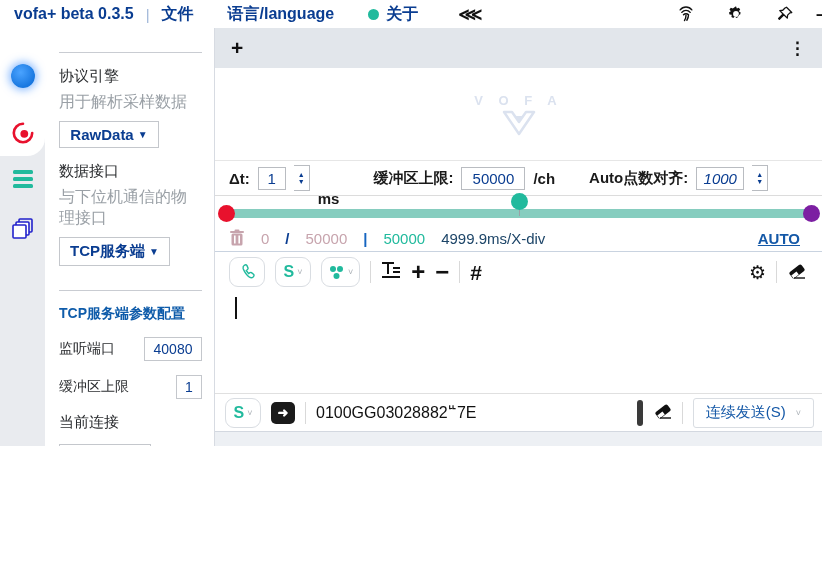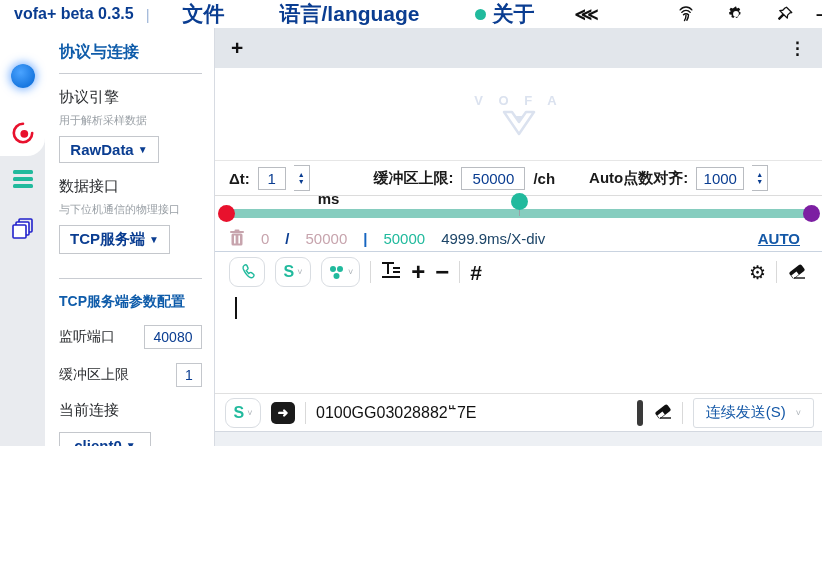--- a/index.html
+++ b/index.html
@@ -3,21 +3,21 @@
 <meta charset="utf-8">
 <style>
   * { margin:0; padding:0; box-sizing:border-box; }
   body { font-family:"Liberation Sans", sans-serif; background:#fff; }
   .window { width:822px; height:446px; position:relative; overflow:hidden; background:#fff; display:flex; flex-direction:column; }
 
   
   .topbar { height:28px; background:#fff; display:flex; align-items:center; padding-left:14px; flex:0 0 auto; position:relative; }
   .topbar .title { color:#0a3d91; font-weight:bold; font-size:16px; }
   .topbar .tsep { color:#9fb6d8; font-size:15px; margin:0 12px; }
-  .menu-item { color:#0a3d91; font-weight:bold; font-size:21px; margin-right:34px; cursor:default; display:flex; align-items:center;margin-left:21px; }
+  .menu-item { color:#0a3d91; font-weight:bold; font-size:16px; margin-right:34px; cursor:default; display:flex; align-items:center; }
   .about-dot { width:11px; height:11px; border-radius:50%; background:#21ba9d; display:inline-block; margin-right:7px; }
   .collapse { color:#111; font-size:17px; font-weight:bold; margin-left:6px; letter-spacing:-2px; }
   .topbar-right { position:absolute; right:0; top:0; height:28px; display:flex; align-items:center; gap:30px; padding-right:28px; }
   .topbar-right svg { display:block; }
   .win-min { position:absolute; right:-4px; top:4px; color:#111; font-size:18px; font-weight:bold; }
 
   
   .app-body { flex:1; display:flex; min-height:0; }
 
   
@@ -26,21 +26,21 @@
   .rail-tab { position:absolute; left:0; top:92px; width:45px; height:36px; background:#fff; border-radius:0 0 18px 0; }
   .rail-icon { position:absolute; left:0; width:45px; display:flex; justify-content:center; }
   .ri-1 { top:36px; } .ri-2 { top:92px; } .ri-3 { top:140px; } .ri-4 { top:188px; }
   .blue-ball { width:24px; height:24px; border-radius:50%; background:radial-gradient(circle at 40% 35%, #4aa3ff, #1877e0 70%); box-shadow:0 0 8px 2px rgba(40,130,255,.55); }
 
   
   .panel { width:170px; background:#fff; border-right:1px solid #d7dbe2; padding:14px 12px 0 14px; flex:0 0 auto; }
   .panel h1 { color:#0f5caa; font-size:16px; font-weight:bold; margin-bottom:10px; }
   .pdiv { height:1px; background:#c9ccd2; margin:10px 0 14px 0; }
   .sec-label { color:#2a2c2f; font-size:15px; margin-bottom:6px; }
-  .sec-desc { color:#9aa0a6; font-size:11px; margin-bottom:8px; }
+  .sec-desc { color:#9aa0a6; font-size:16px; margin-bottom:8px; }
   .dropdown { display:inline-flex; align-items:center; justify-content:center; gap:4px; border:1px solid #c4c7cc; background:#fff; padding:4px 10px; min-width:100px; margin-bottom:14px; cursor:default; }
   .dropdown .dval { color:#0a3d91; font-size:15px; font-weight:bold; }
   .dropdown .dcaret { color:#0a3d91; font-size:10px; }
   .tcp-head { color:#0f5caa; font-size:14px; font-weight:bold; margin:2px 0 14px 0; }
   .field-row { display:flex; align-items:center; justify-content:space-between; margin-bottom:14px; }
   .field-row .flabel { color:#2a2c2f; font-size:14px; }
   .fbox { border:1px solid #c4c7cc; color:#0a3d91; font-size:14px; text-align:center; padding:3px 6px; }
   .fbox.port { width:58px; } .fbox.cnt { width:26px; }
 
   
@@ -162,21 +162,20 @@
       <div class="rail-icon ri-4">
         <svg width="26" height="26" viewBox="0 0 26 26" fill="none" stroke="#2222cc" stroke-width="1.6" stroke-linejoin="round">
           <rect x="9" y="3" width="13" height="13" rx="1"></rect>
           <rect x="6" y="6" width="13" height="13" rx="1" fill="#fff"></rect>
           <rect x="3" y="9" width="13" height="13" rx="1" fill="#fff"></rect>
         </svg>
       </div>
     </div>
 
     <div class="panel">
-      <h1>协议与连接</h1>
       <div class="pdiv"></div>
 
       <div class="sec-label">协议引擎</div>
       <div class="sec-desc">用于解析采样数据</div>
       <div class="dropdown">
         <span class="dval">RawData</span>
         <span class="dcaret">▼</span>
       </div>
 
       <div class="sec-label">数据接口</div>
@@ -230,21 +229,21 @@
           <span>▲</span>
           <span>▼</span>
         </span>
         <span style="font-weight:bold;margin-top:40px;">ms</span>
         <span class="ctl-gap"></span>
         <span class="ctl-label">缓冲区上限:</span>
         <span class="vbox buf">50000</span>
         <span style="font-weight:bold;">/ch</span>
         <span class="ctl-gap"></span>
         <span class="ctl-label">Auto点数对齐:</span>
-        <span class="vbox" style="min-width:48px;">1000</span>
+        <span class="vbox" style="min-width:48px;font-style:italic;">1000</span>
         <span class="spin">
           <span>▲</span>
           <span>▼</span>
         </span>
       </div>
 
       <div class="slider-row">
         <div class="slider-track"></div>
         <div class="knob-stem"></div>
         <div class="knob knob-left"></div>

